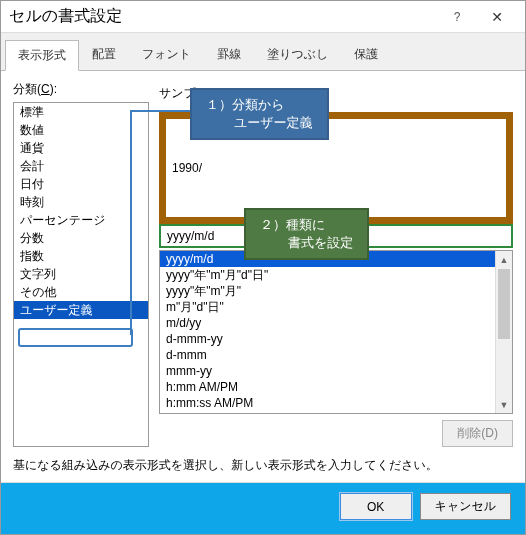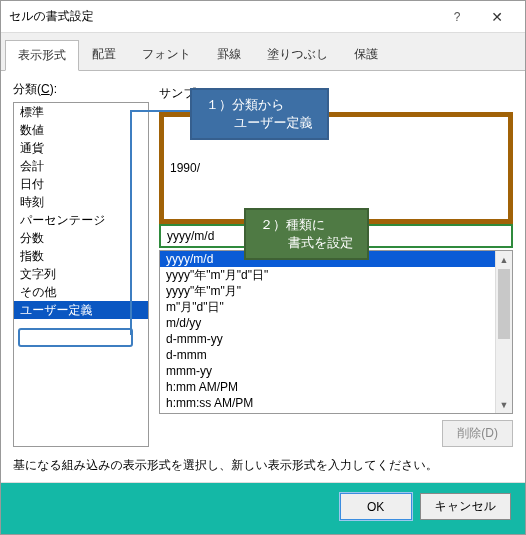--- a/index.html
+++ b/index.html
@@ -22,21 +22,21 @@
     background: #f0f0f0;
   }
   .titlebar {
     background: #fff;
     height: 32px;
     display: flex;
     align-items: center;
     padding: 0 8px;
     border-bottom: 1px solid #ddd;
   }
-  .titlebar .title { flex: 1; font-size: 12px; }
+  .titlebar .title { flex: 1; font-size: 16px; }
   .titlebar .close {
     width: 40px; height: 28px;
     display: flex; align-items: center; justify-content: center;
     font-size: 14px; color: #333;
   }
   .question-icon {
     width: 40px; height: 28px;
     display: flex; align-items: center; justify-content: center;
     color: #555;
   }
@@ -101,21 +101,21 @@
     height: 19px;
     border: 2px solid #3d7ec1;
     border-radius: 3px;
     pointer-events: none;
     z-index: 5;
   }
   .sample-row { display:flex; align-items:center; gap:4px; margin-bottom:10px; margin-top:4px;}
   .sample-box {
     flex:1;
     height: 22px;
-    border: 5px solid #a16207;
+    border: 7px solid #a16207;
     background: #fff;
     display:flex; align-items:center;
     padding: 0 6px;
   }
   .type-input-wrap { position: relative; }
   .type-input {
     width: 100%;
     border: 2px solid #2f8a3c;
     padding: 3px 6px;
     font-family: inherit;
@@ -166,21 +166,21 @@
     border: 1px solid #bbb;
     background: #efefef;
     color: #888;
   }
   .hint-text { margin-top: 10px; font-size:12px; }
   .footer {
     display:flex;
     justify-content:flex-end;
     gap: 8px;
     padding: 10px 14px 14px 14px;
-    background: #14b8a6;
+    background: #0ea5e9;
     border-top: 1px solid #ddd;
   }
   .footer button {
     min-width: 72px;
     padding: 4px 14px;
     border: 1px solid #888;
     background: #efefef;
     font-family: inherit;
     font-size: 12px;
   }

